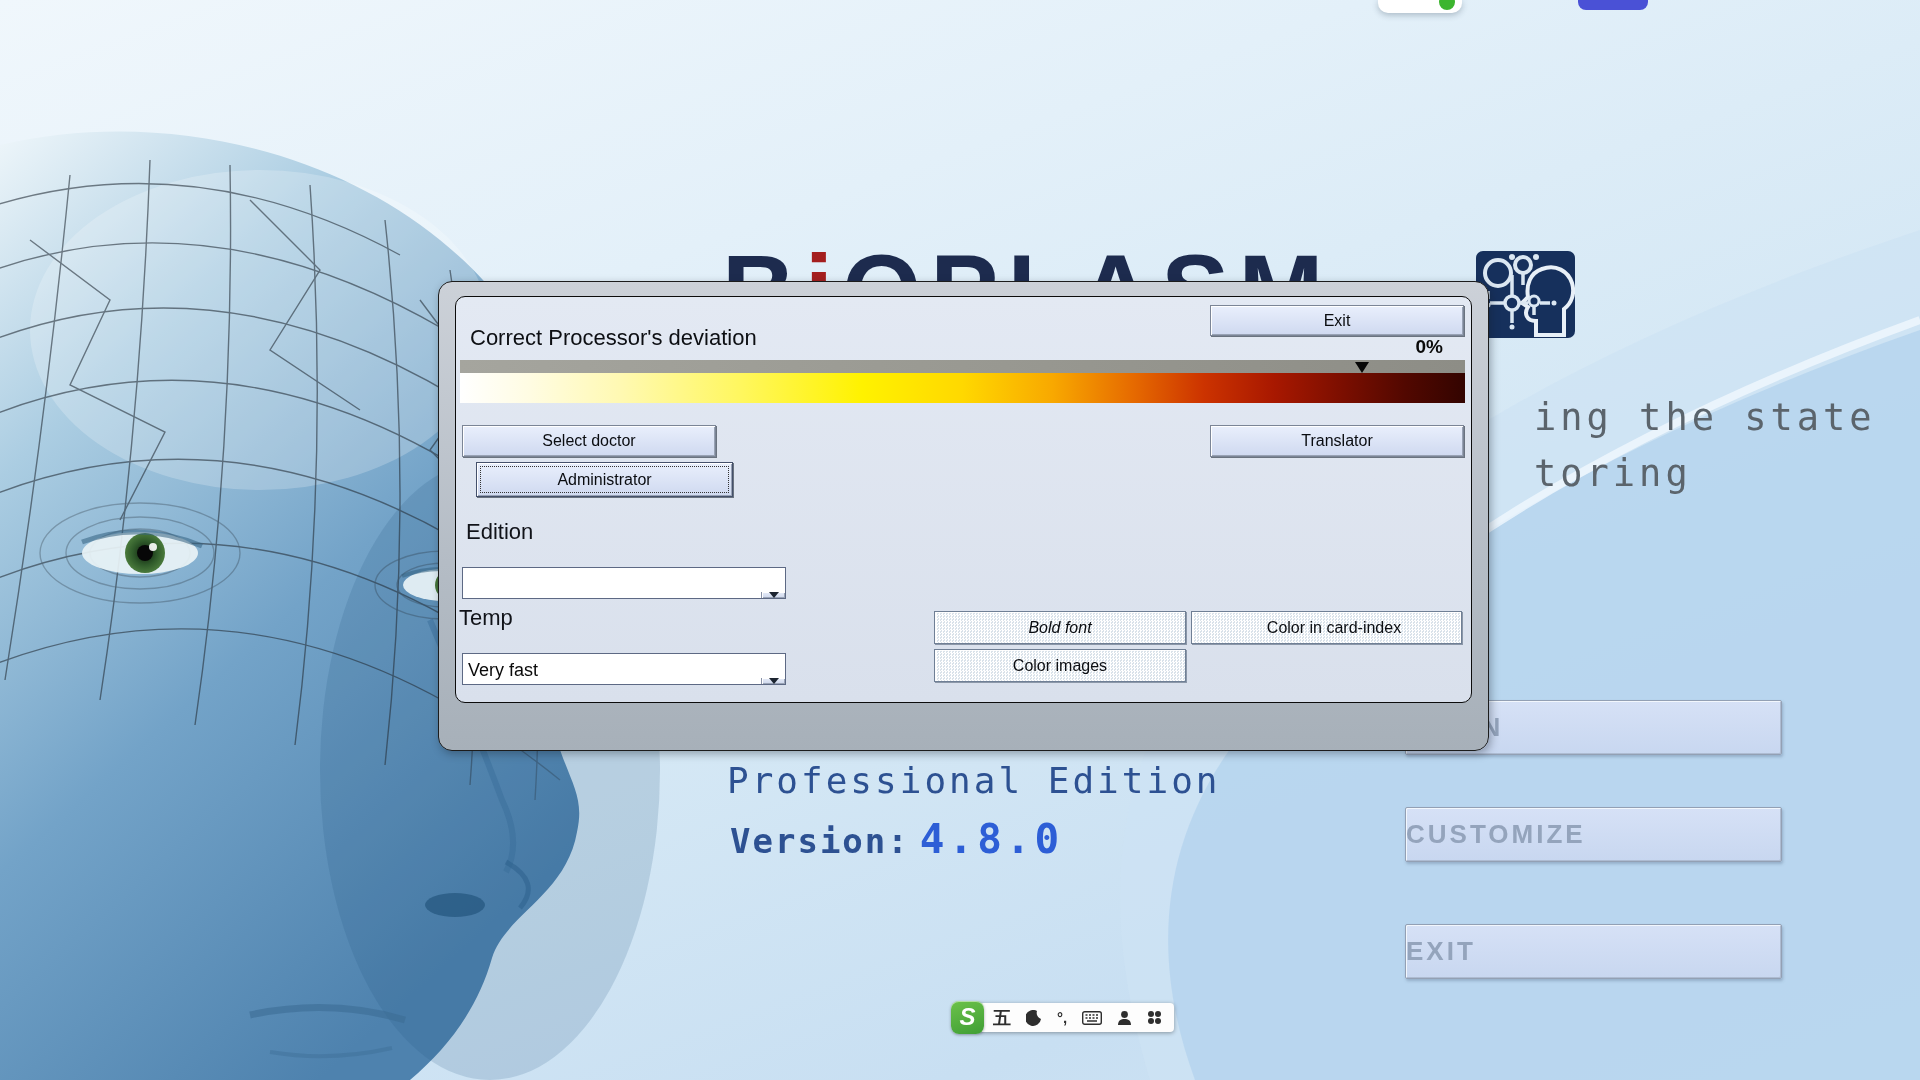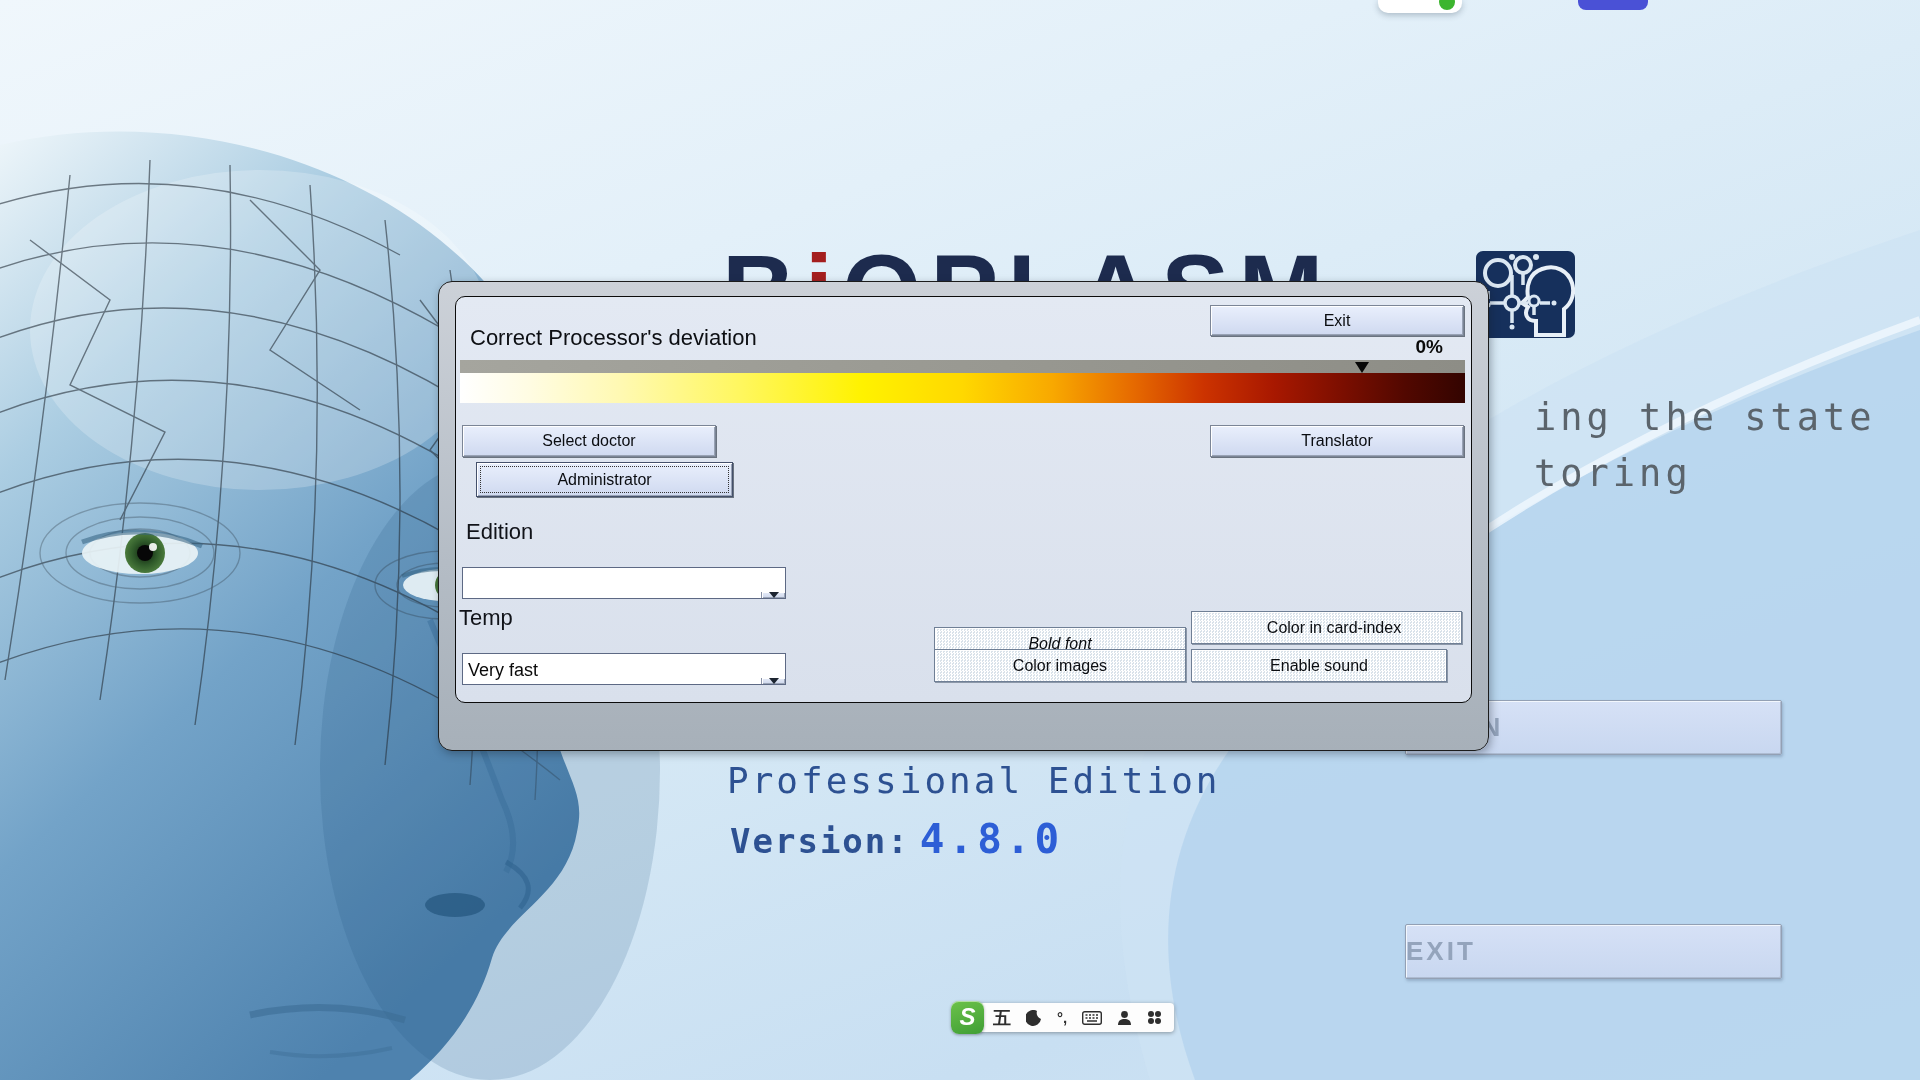--- a/index.html
+++ b/index.html
@@ -100,21 +100,21 @@
     display:flex;align-items:center;justify-content:center;}
   .combo-arrow i{width:0;height:0;border-left:5px solid transparent;
     border-right:5px solid transparent;border-top:6px solid #1c2430;}
 
   .toggle{
     position:absolute;height:31px;line-height:31px;text-align:center;cursor:pointer;
     background:repeating-conic-gradient(#ffffff 0% 25%,#d9e2ea 25% 50%) 0 0/3px 3px;
     border:1px solid #6f7f95;box-shadow:inset 1px 1px 0 rgba(255,255,255,.9),1px 1px 0 #8b97a8;
     font-size:16px;color:#0b0d11;
   }
-  .tg-bold{left:478px;top:314px;width:250px;font-style:italic;margin-top:16px;}
+  .tg-bold{left:478px;top:314px;width:250px;font-style:italic;}
   .tg-card{left:735px;top:314px;width:254px;padding-left:15px;}
   .tg-images{left:478px;top:352px;width:250px;}
   .tg-sound{left:735px;top:352px;width:254px;}
 
   
   .ime{position:absolute;left:951px;top:1001px;z-index:6;display:flex;align-items:center;}
   .ime-logo{width:33px;height:33px;border-radius:8px;z-index:2;
     background:linear-gradient(160deg,#6cc24a,#3f9e35);
     box-shadow:inset 0 1px 0 rgba(255,255,255,.5),0 1px 3px rgba(0,0,0,.35);
     color:#fff;font-weight:bold;font-size:24px;font-style:italic;
@@ -241,20 +241,21 @@
 
   <div class="tagline l1">ing the state</div>
   <div class="tagline l2">toring</div>
   <div class="edition">Professional Edition</div>
   <div class="version-row">
     <span>Version:</span>
     <span class="num">4.8.0</span>
   </div>
 
   <div class="splash-btn login">LOGIN</div>
+  <div class="splash-btn customize">CUSTOMIZE</div>
   <div class="splash-btn exitb">EXIT</div>
 
   <div class="dialog">
     <div class="panel">
 
       <div class="dlg-title">Correct Processor's deviation</div>
       <div class="win-btn btn-exit">Exit</div>
       <div class="pct">0%</div>
 
       <div class="slider">
@@ -279,21 +280,20 @@
       <div class="combo combo-temp">
         <div class="combo-value">Very fast</div>
         <div class="combo-arrow">
             <i></i>
           </div>
       </div>
 
       <div class="toggle tg-bold">Bold font</div>
       <div class="toggle tg-card">Color in card-index</div>
       <div class="toggle tg-images">Color images</div>
-      <div class="toggle tg-sound">Enable sound</div>
 
     </div>
   </div>
 
   <div class="ime">
     <div class="ime-logo">S</div>
     <div class="ime-bar">
       <div class="ime-item" style="font-weight:bold;">五</div>
       <div class="ime-item">
         <svg width="16" height="16" viewBox="0 0 16 16">

